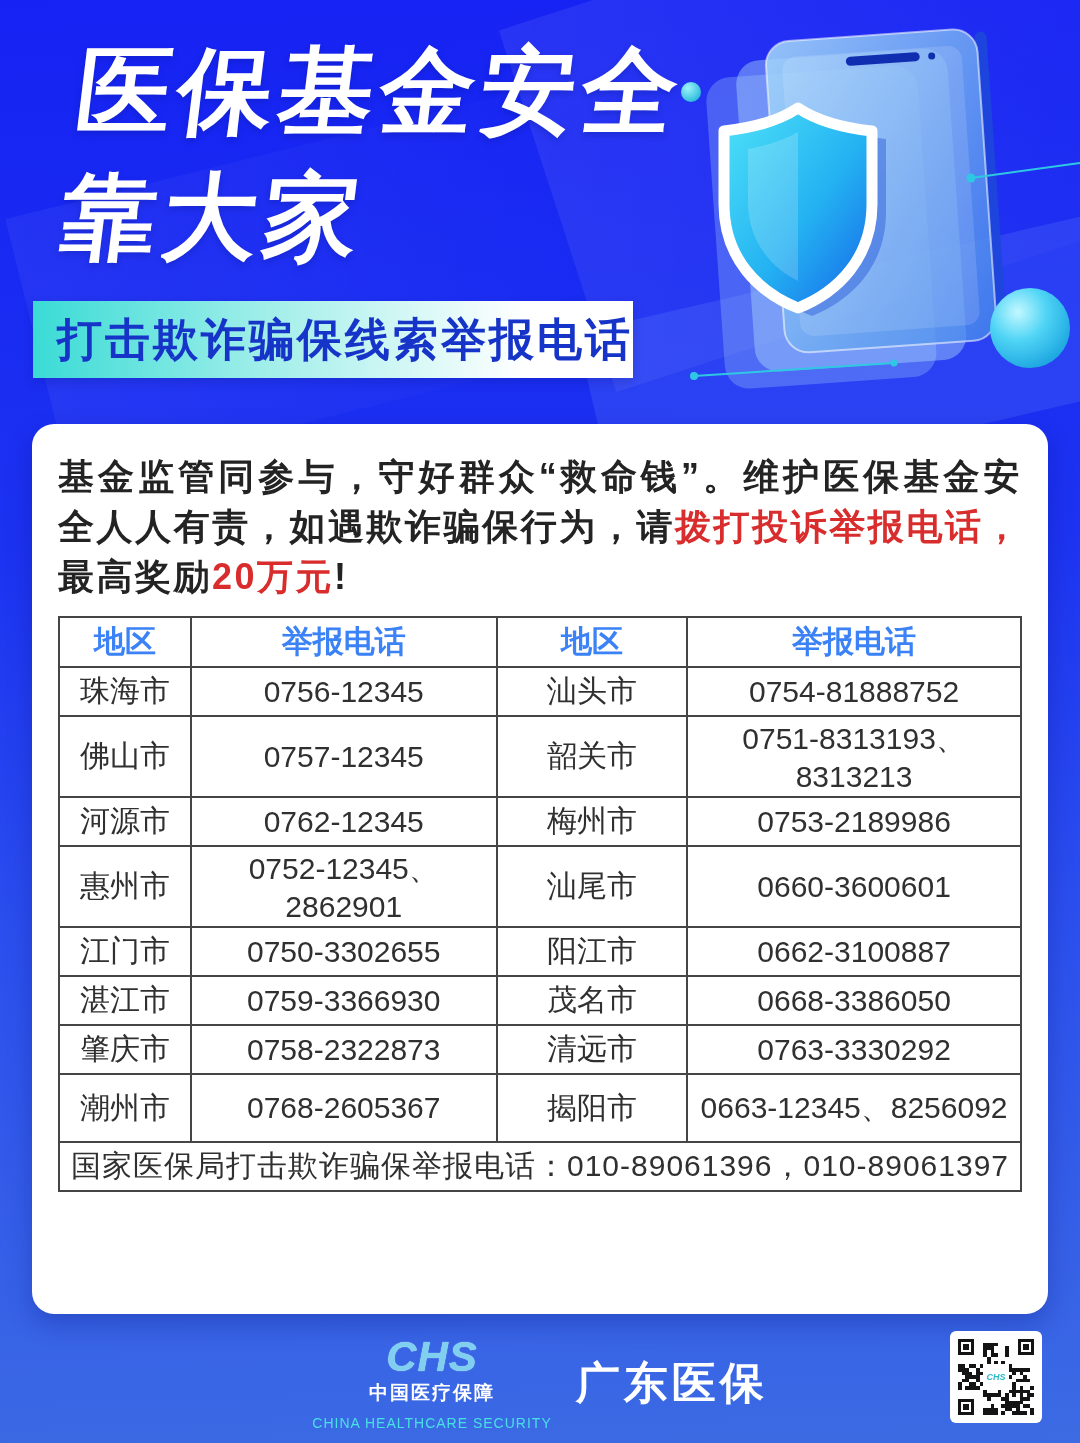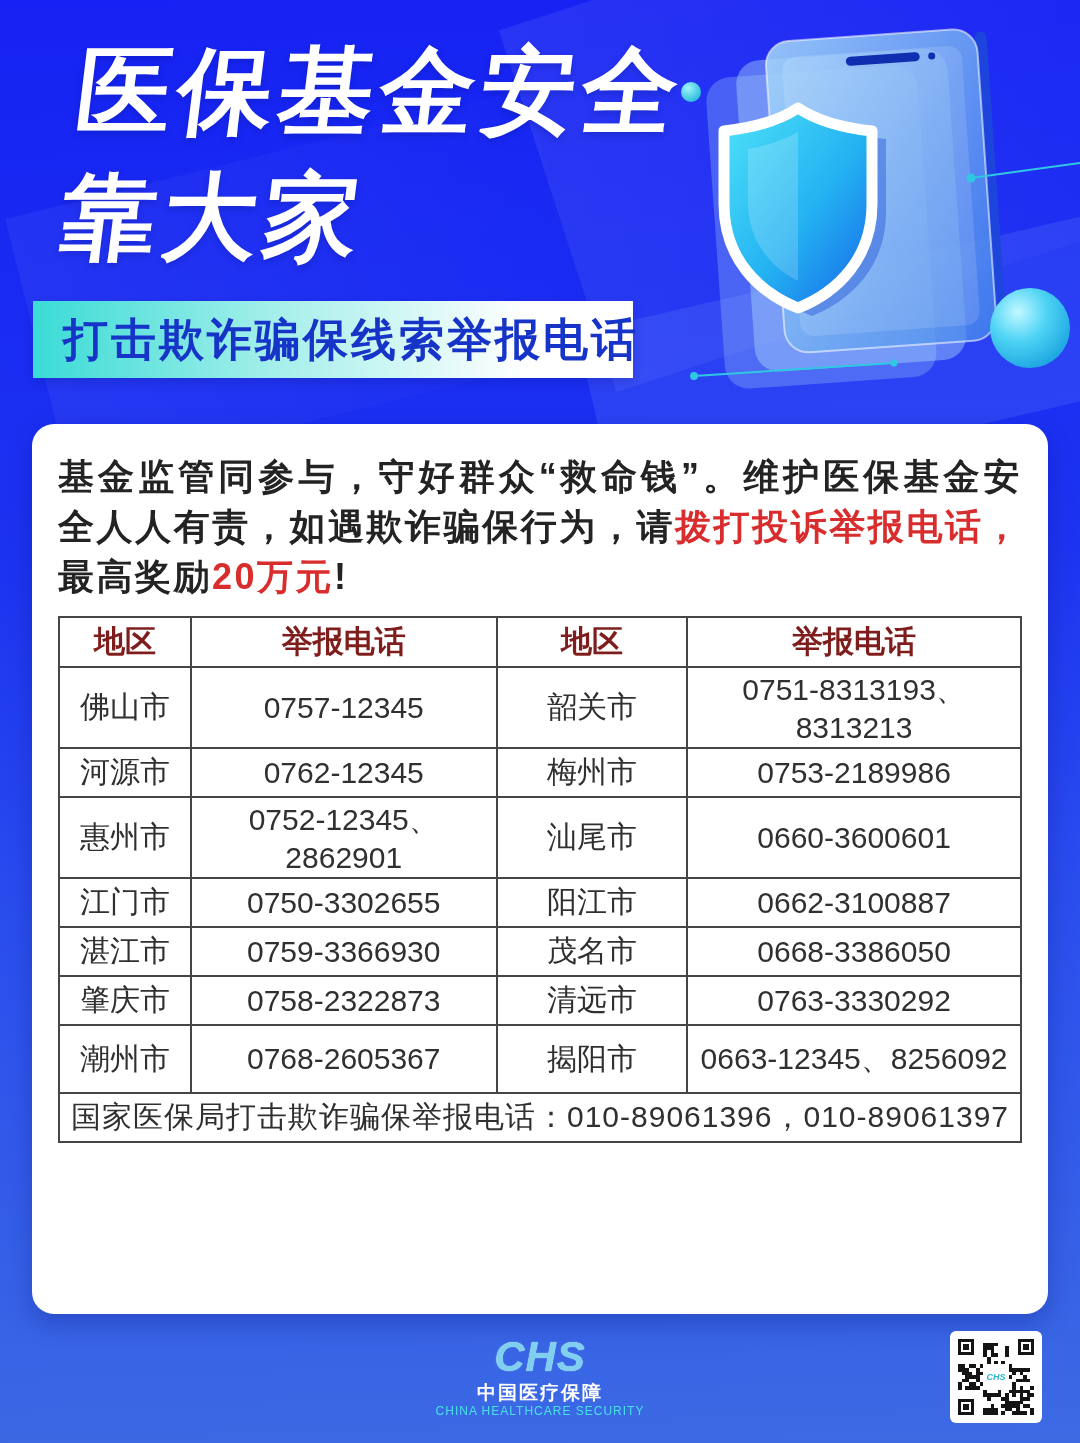--- a/index.html
+++ b/index.html
@@ -22,21 +22,21 @@
   
   .title{
     position:absolute;left:54px;top:28px;z-index:2;
     color:#FFFFFF;font-weight:900;font-size:95px;line-height:1.33;
     letter-spacing:6px;transform:skewX(-7deg);transform-origin:left bottom;
     text-shadow:0 3px 6px rgba(0,20,120,0.25);white-space:nowrap;
   }
   .banner{
     position:absolute;left:33px;top:301px;width:600px;height:77px;z-index:2;
     background:linear-gradient(90deg,#3ADBD6 0%,#9FEEE9 38%,#FFFFFF 82%);
-    display:flex;align-items:center;box-sizing:border-box;padding-left:30px;
+    display:flex;align-items:center;box-sizing:border-box;padding-left:24px;
     font-size:45px;font-weight:800;color:#1635C8;letter-spacing:3px;
     box-shadow:0 4px 10px rgba(0,10,90,0.18);white-space:nowrap;
   }
   .hero-art{position:absolute;left:656px;top:6px;width:424px;height:434px;z-index:1;}
 
   
   .card{
     position:absolute;left:32px;top:424px;width:1016px;height:890px;z-index:2;
     background:#FFFFFF;border-radius:22px;box-sizing:border-box;
     padding:28px 26px 0 26px;box-shadow:0 10px 24px rgba(0,10,110,0.25);
@@ -47,39 +47,39 @@
   }
   .intro .red{color:#D92C2C;}
   table.phones{
     width:100%;border-collapse:collapse;table-layout:fixed;margin-top:14px;
     font-size:30px;color:#303030;
   }
   table.phones th,table.phones td{
     border:2px solid #454545;text-align:center;vertical-align:middle;
     padding:2px 6px;overflow:hidden;
   }
-  table.phones th{font-weight:700;font-size:31px;height:44px;color:#7f1d1d;margin-left:48px;}
+  table.phones th{font-weight:700;font-size:31px;height:44px;color:#3b82f6;margin-left:48px;}
   table.phones td{height:43px;font-weight:500;}
   col.c-region1{width:13.7%;} col.c-phone1{width:31.8%;}
   col.c-region2{width:19.8%;} col.c-phone2{width:34.7%;}
   tr.h60 td{height:58px;} tr.h70 td{height:70px;} tr.h64 td{height:62px;} tr.h56 td{height:54px;}
   td.note-cell{height:50px;font-size:30px;letter-spacing:1px;}
 
   
   .footer-logo{
     position:absolute;left:50%;top:1336px;transform:translateX(-50%);z-index:2;
     display:flex;align-items:center;gap:24px;white-space:nowrap;
   }
   .chs-mark{display:flex;flex-direction:column;align-items:center;line-height:1;}
   .chs-text{
     font-size:42px;font-weight:900;font-style:italic;letter-spacing:1px;
     color:#7FD0F0;text-shadow:0 0 1px #EAF8FF;
   }
   .chs-cn{font-size:19px;font-weight:700;color:#FFFFFF;letter-spacing:2px;margin-top:5px;}
-  .chs-en{font-size:12px;color:#49E0E4;letter-spacing:1px;margin-top:3px;}
+  .chs-en{font-size:14px;color:#49E0E4;letter-spacing:1px;margin-top:14px;}
   .brand{font-size:44px;font-weight:900;color:#FFFFFF;letter-spacing:4px;}
 
   .qr{
     position:absolute;left:950px;top:1331px;width:92px;height:92px;z-index:2;
     background:#FFFFFF;border-radius:6px;box-sizing:border-box;padding:8px;
   }
   .qr-grid{position:relative;width:100%;height:100%;
     display:grid;grid-template-rows:repeat(21,1fr);grid-template-columns:repeat(21,1fr);}
   .qr-grid div{background:#141414;}
   .qf{position:absolute;width:21%;height:21%;border:3px solid #141414;box-sizing:border-box;background:#fff !important;}
@@ -167,20 +167,26 @@
     </colgroup>
     <thead>
       <tr>
         <th>地区</th>
         <th>举报电话</th>
         <th>地区</th>
         <th>举报电话</th>
       </tr>
     </thead>
     <tbody>
+      <tr>
+        <td>珠海市</td>
+        <td>0756-12345</td>
+        <td>汕头市</td>
+        <td>0754-81888752</td>
+      </tr>
       <tr class="h60">
         <td>佛山市</td>
         <td>0757-12345</td>
         <td>韶关市</td>
         <td>0751-8313193、8313213</td>
       </tr>
       <tr>
         <td>河源市</td>
         <td>0762-12345</td>
         <td>梅州市</td>
@@ -222,20 +228,21 @@
     </tbody>
   </table>
 </div>
 
 <div class="footer-logo">
   <div class="chs-mark">
     <div class="chs-text">CHS</div>
     <div class="chs-cn">中国医疗保障</div>
     <div class="chs-en">CHINA HEALTHCARE SECURITY</div>
   </div>
+  <div class="brand">广东医保</div>
 </div>
 
 <div class="qr">
   <div class="qr-grid" id="qr-grid">
     <i class="qf tl"></i>
     <i class="qf tr"></i>
     <i class="qf bl"></i>
     <span class="qr-center">CHS</span>
   <div style="grid-area: 2 / 8;"></div>
       <div style="grid-area: 2 / 9;"></div>

